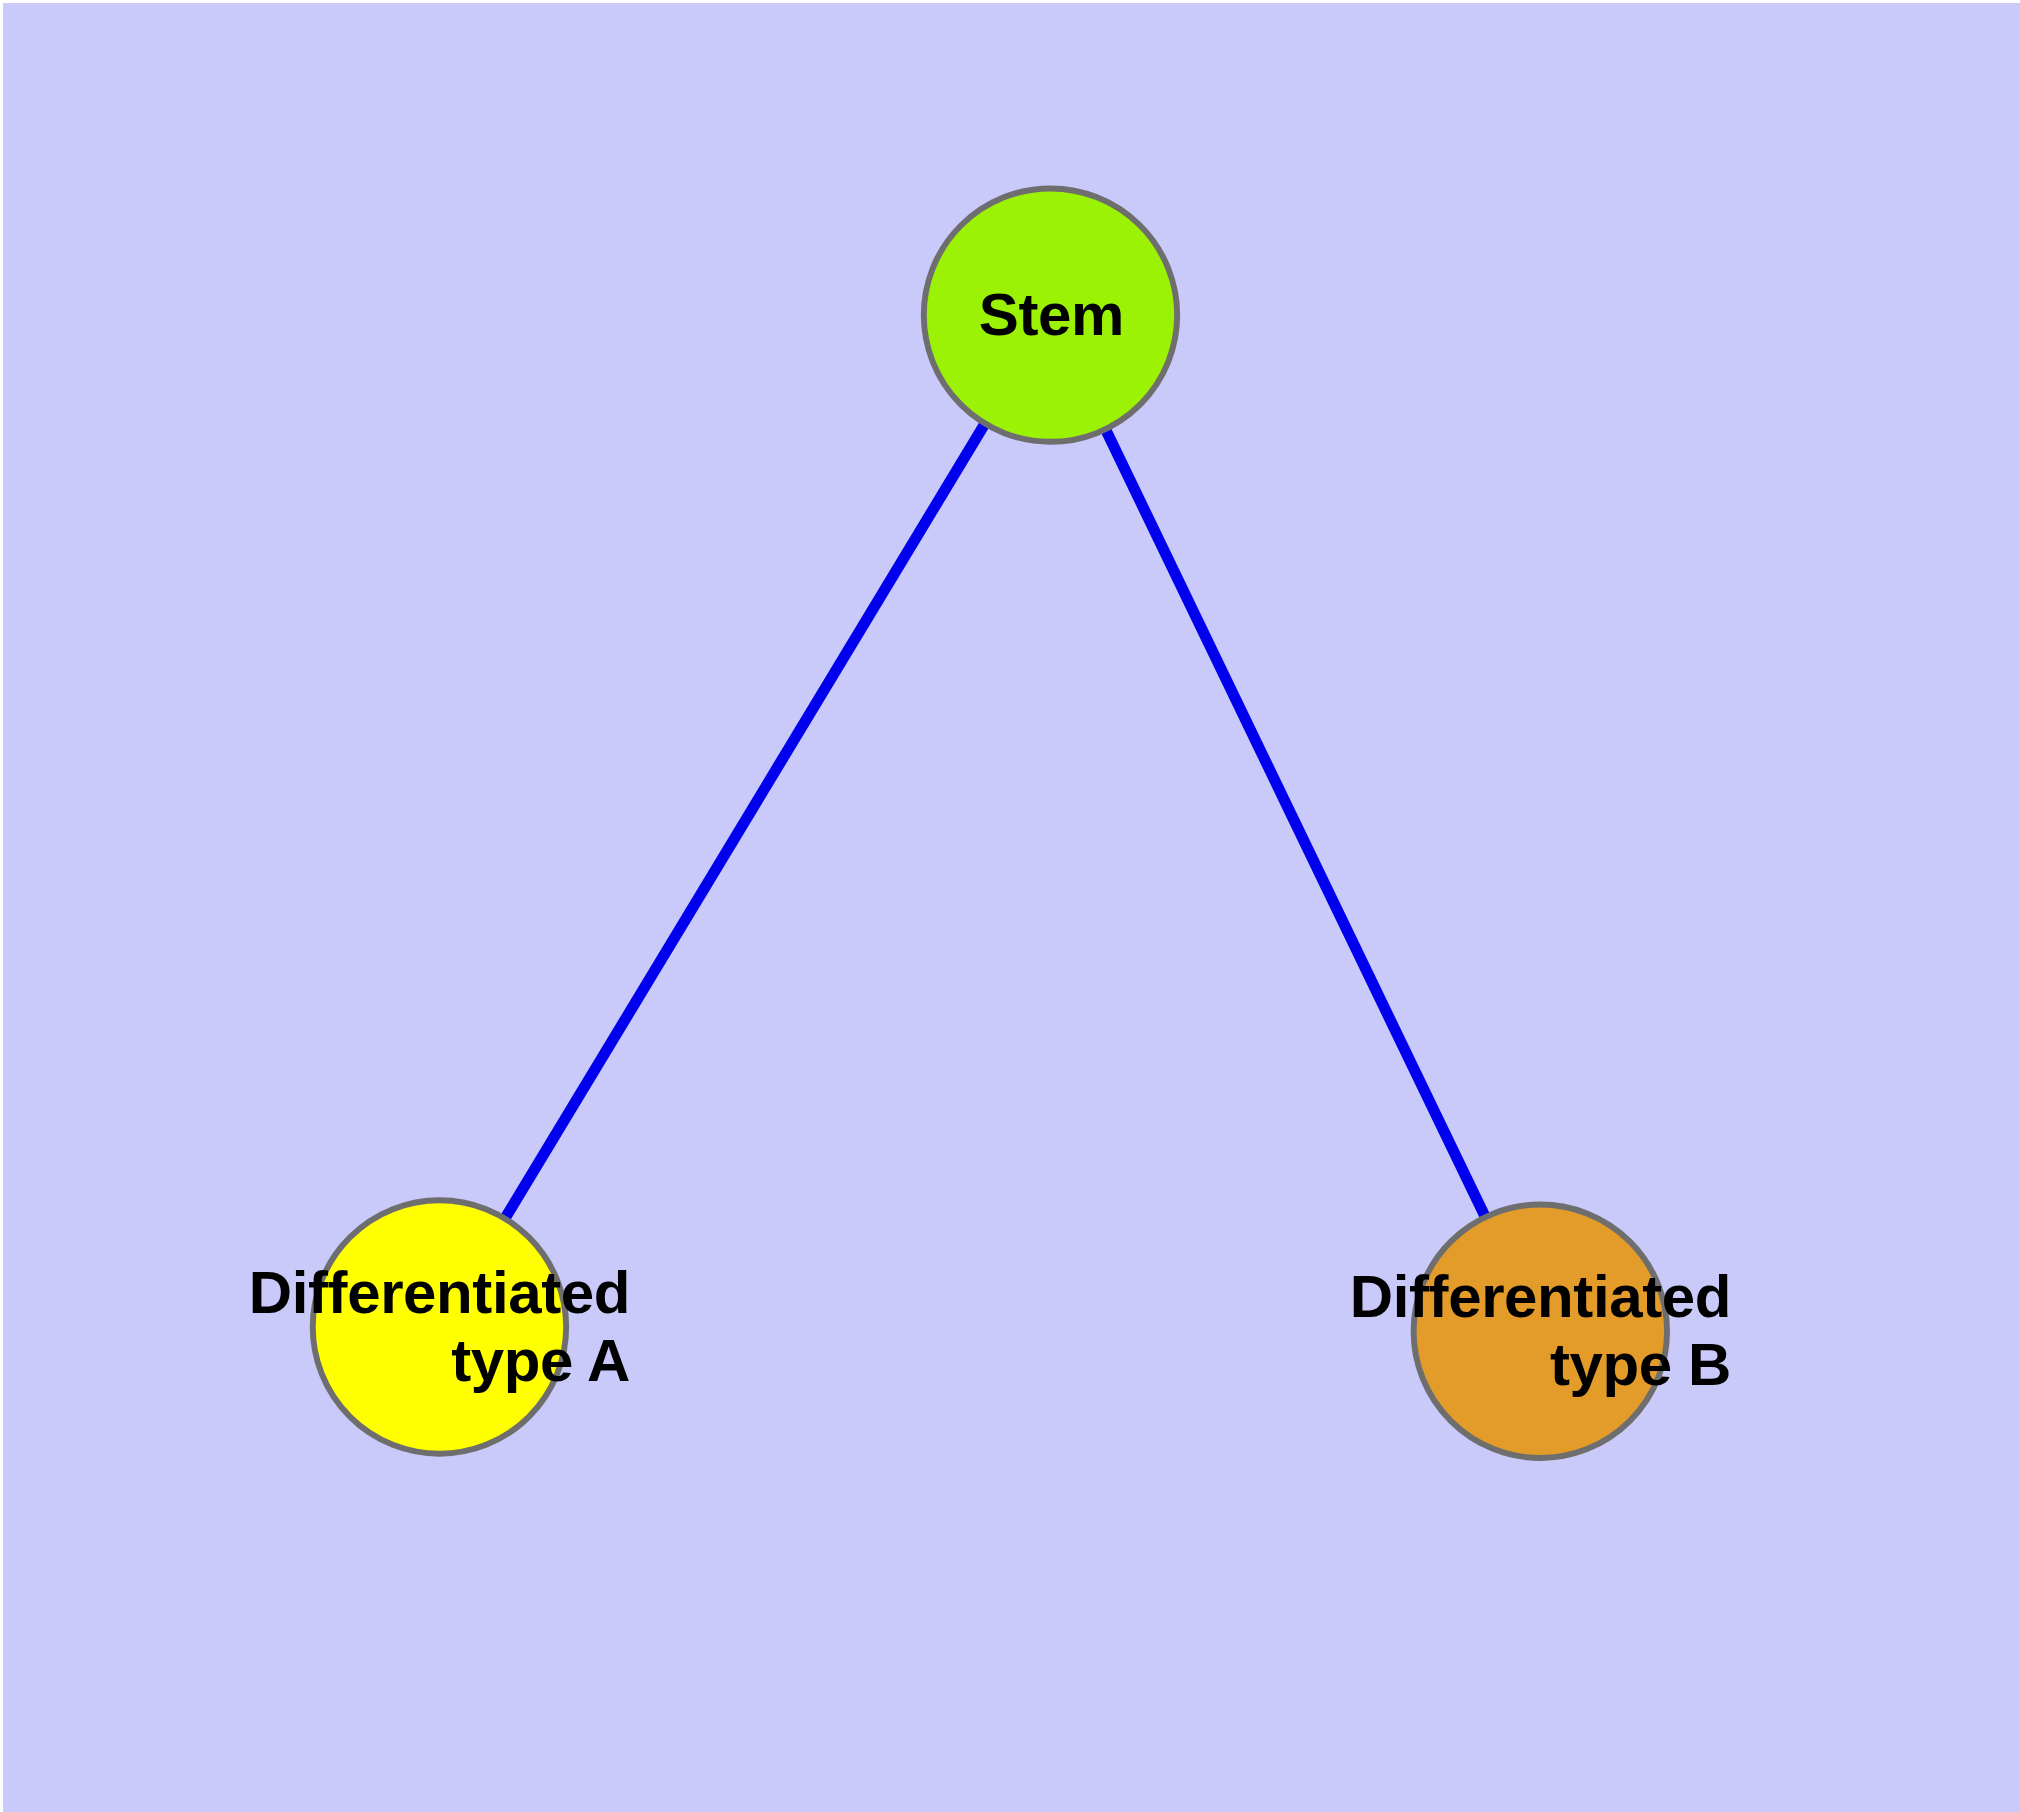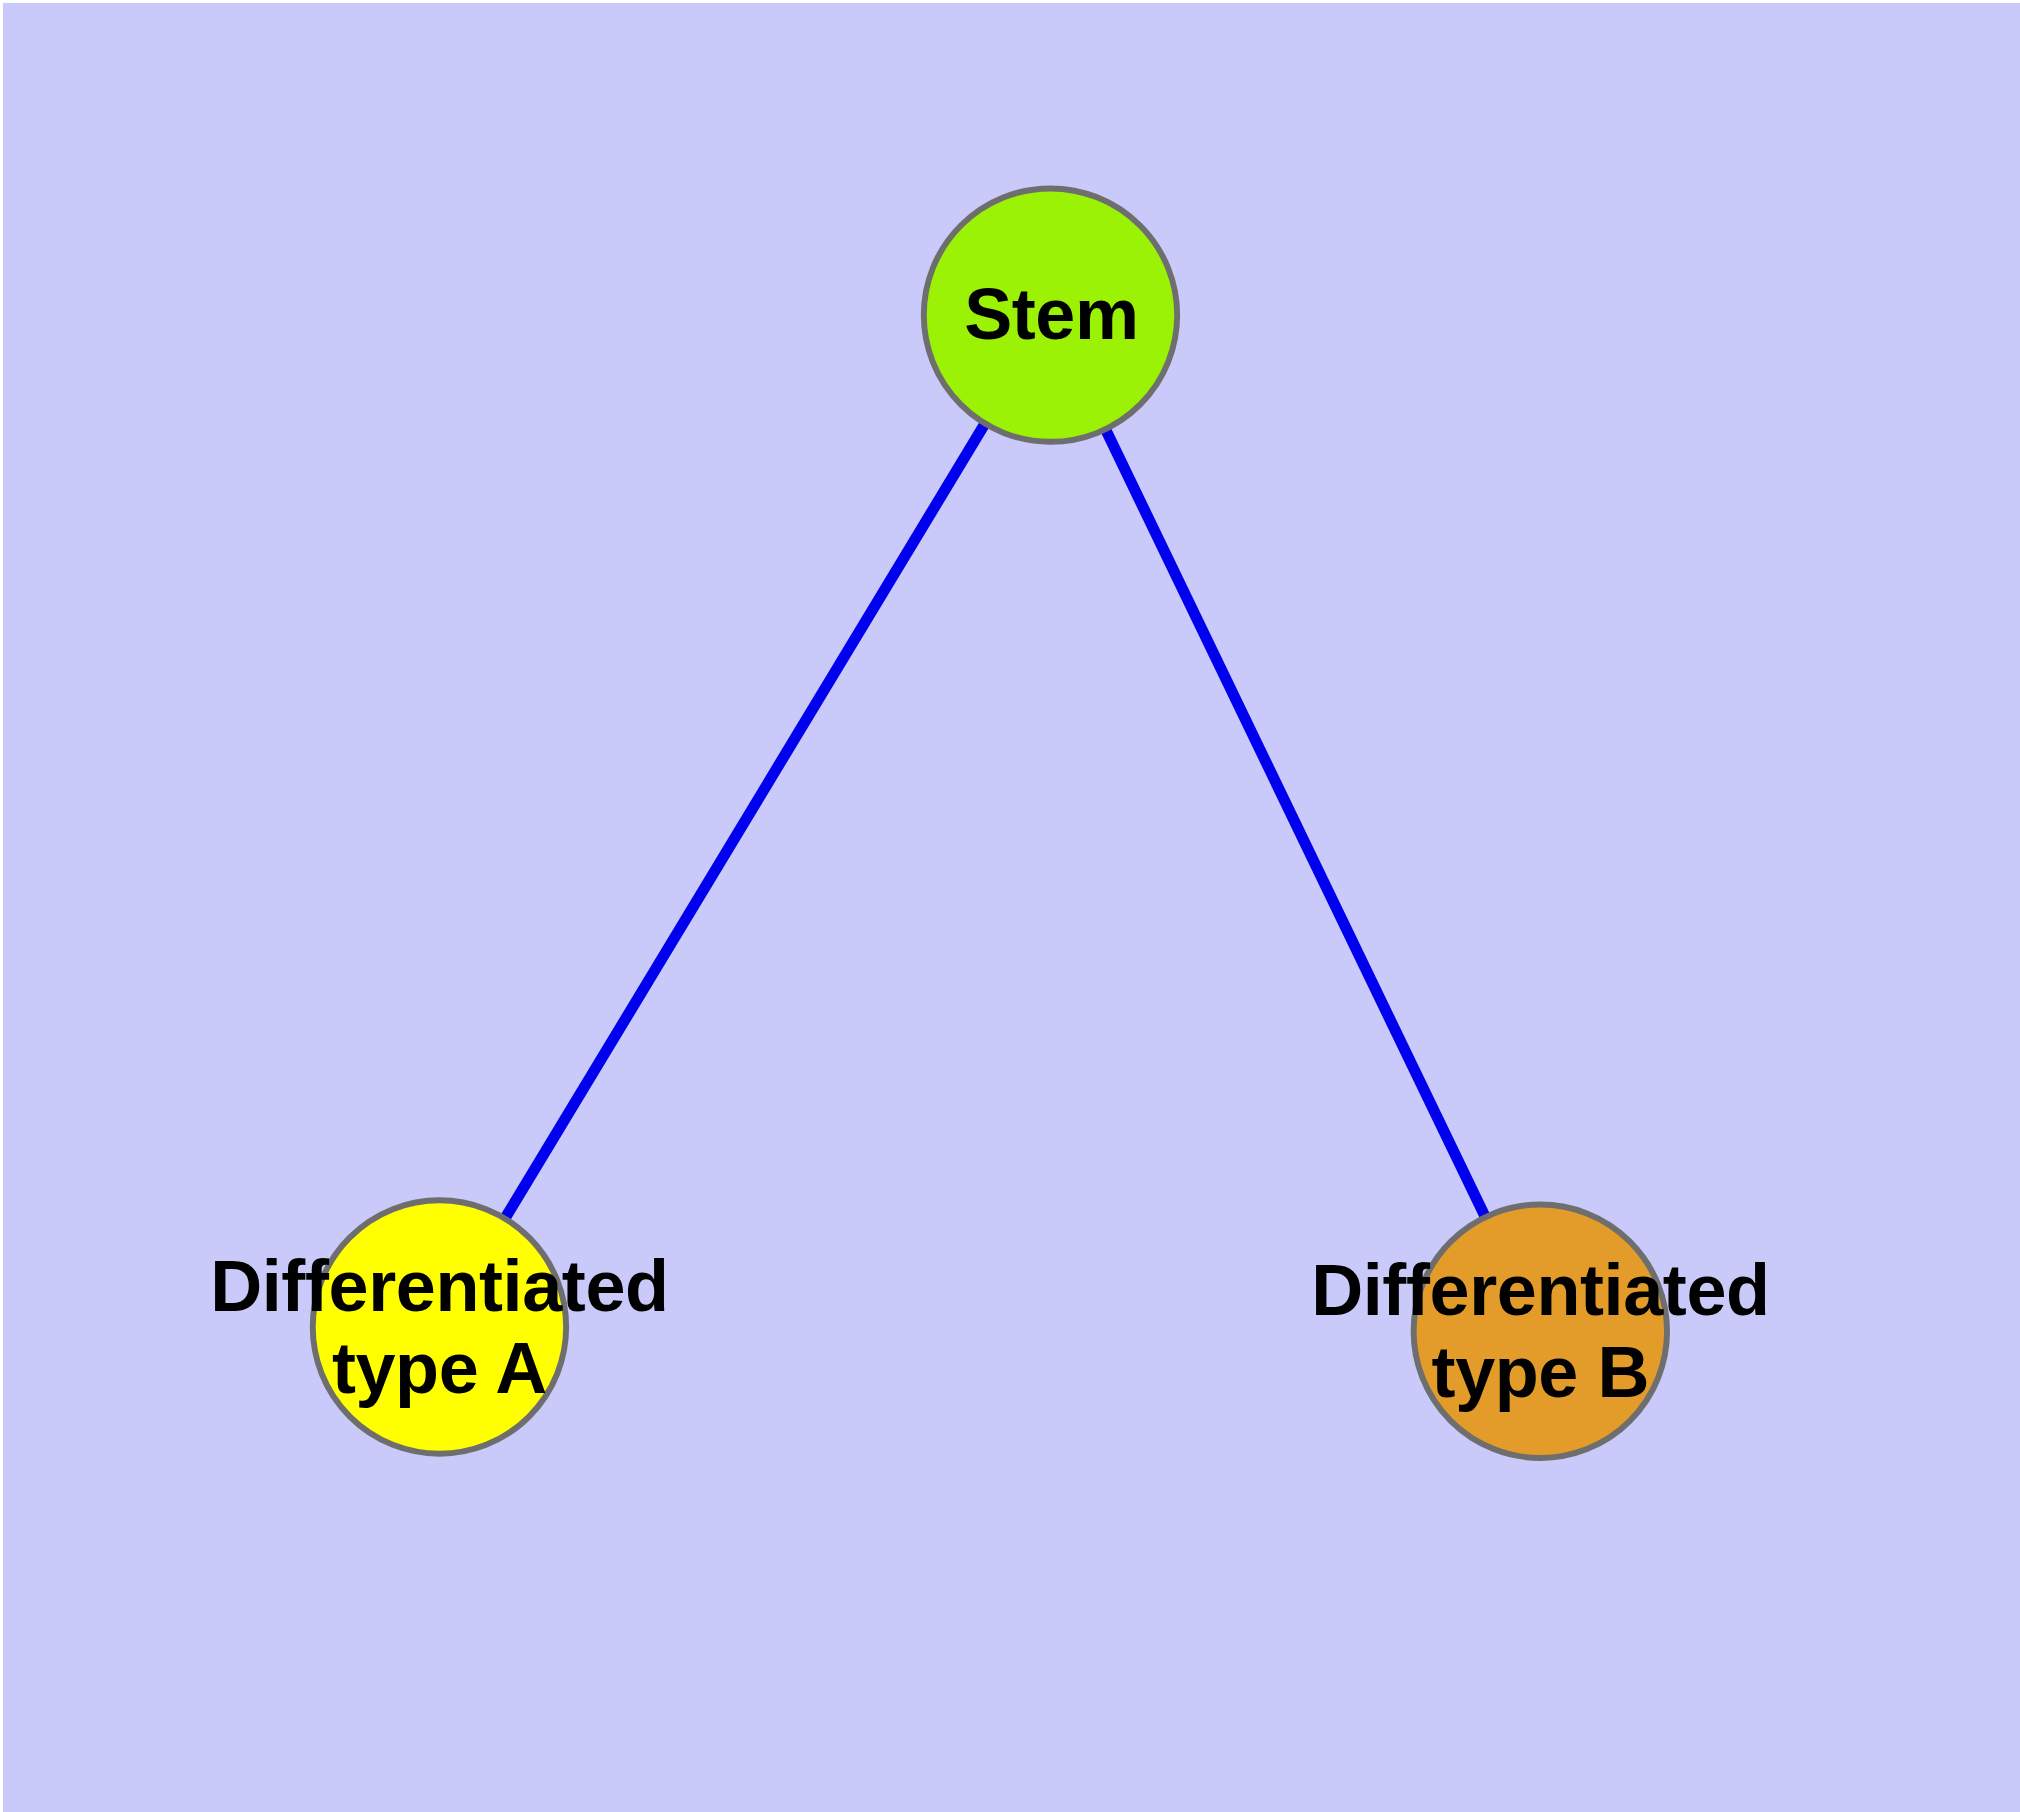--- a/index.html
+++ b/index.html
@@ -26,24 +26,24 @@
   #graph-svg {
     position: absolute;
     left: 0;
     top: 0;
     width: 2017px;
     height: 1809px;
     display: block;
   }
   .node-label {
     position: absolute;
-    text-align: center;
+    text-align: right;
     color: #000000;
     font-weight: bold;
-    font-size: 72px;
+    font-size: 60px;
     line-height: 1.13;
     letter-spacing: -0.4px;
     white-space: pre;
     transform: translate(-50%, -50%);
     pointer-events: none;
   }
 </style>
 </head>
 <body>
 

